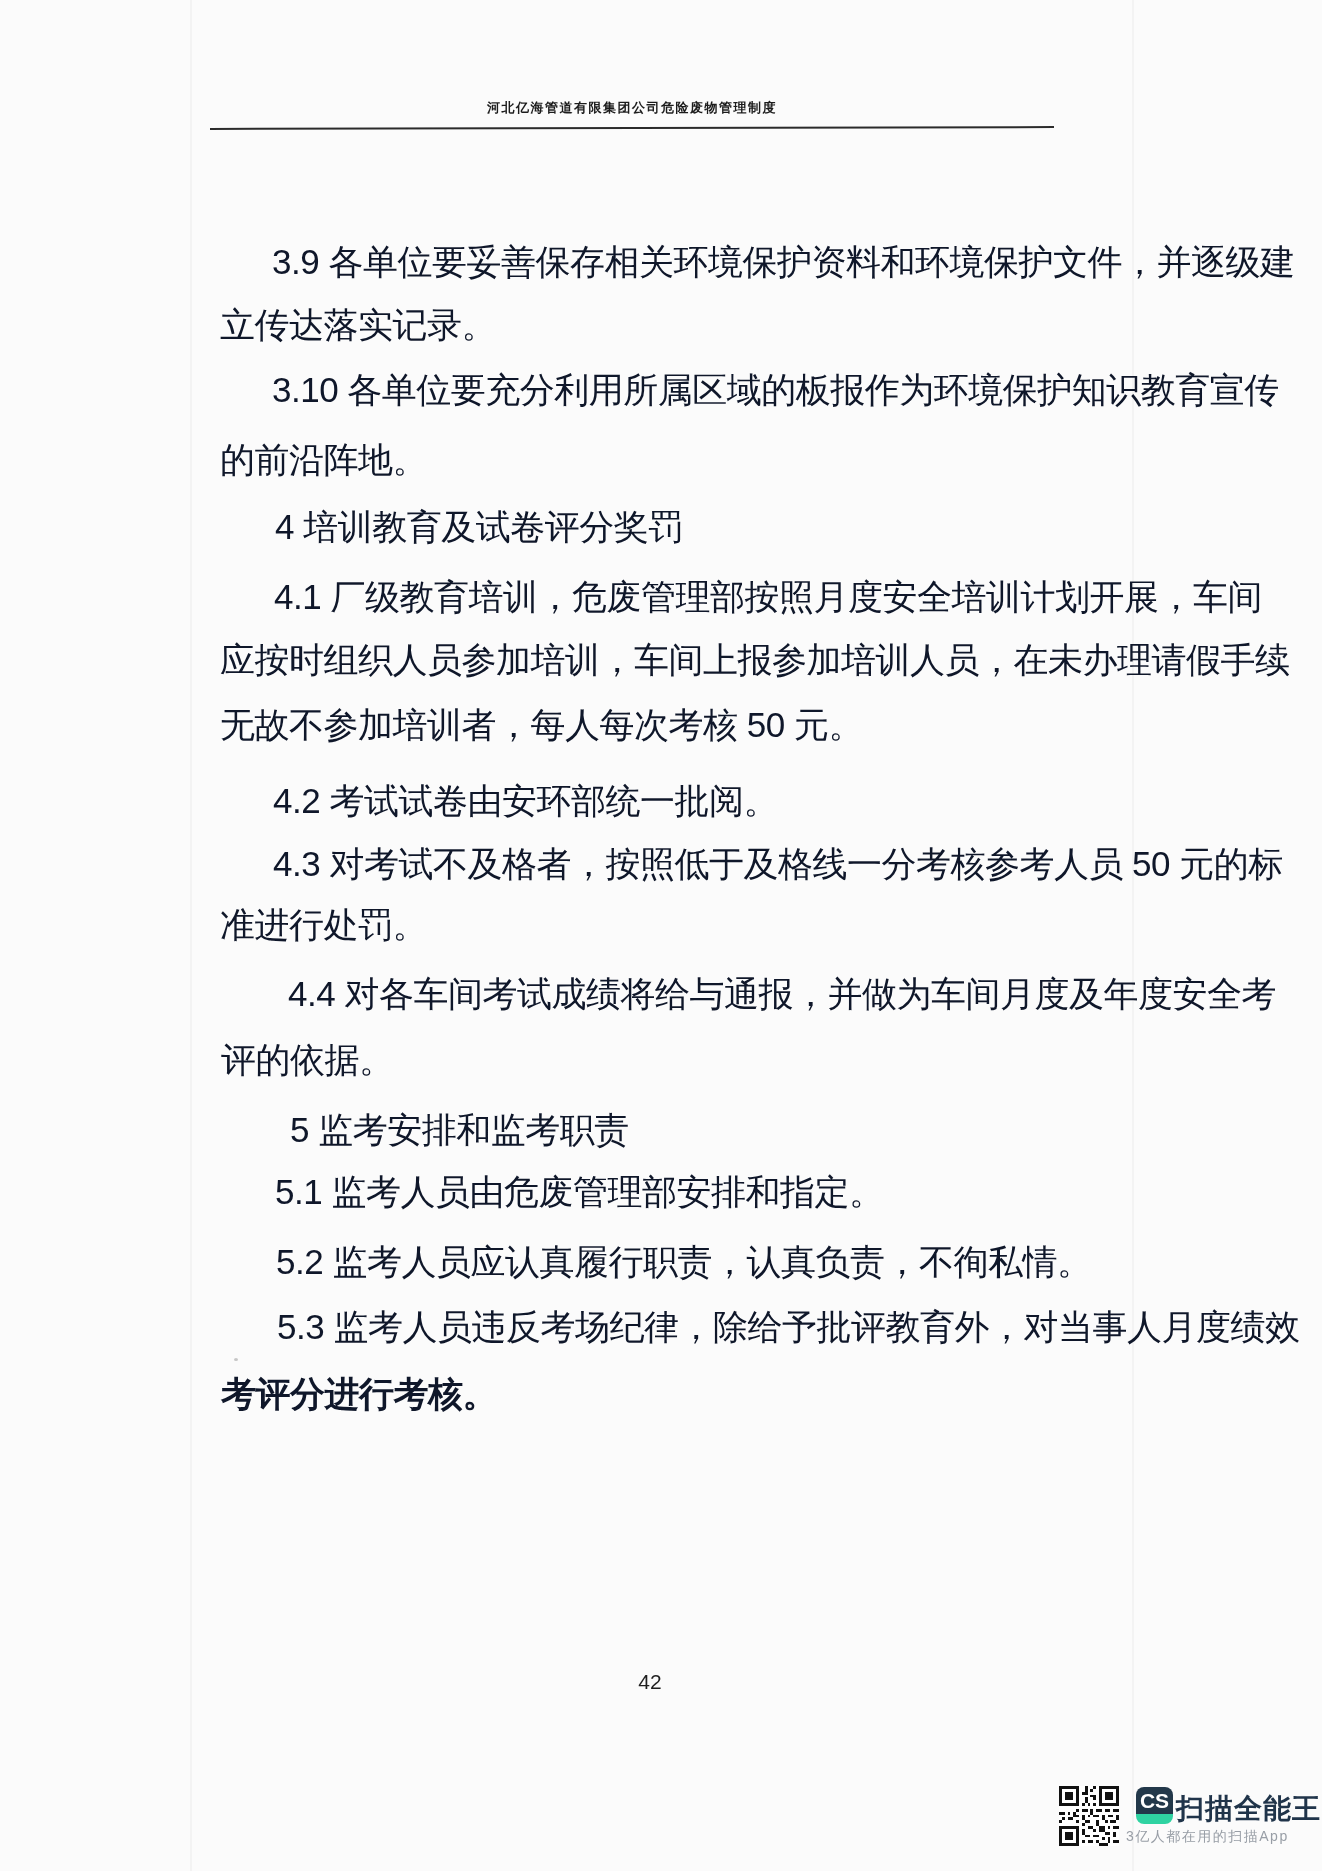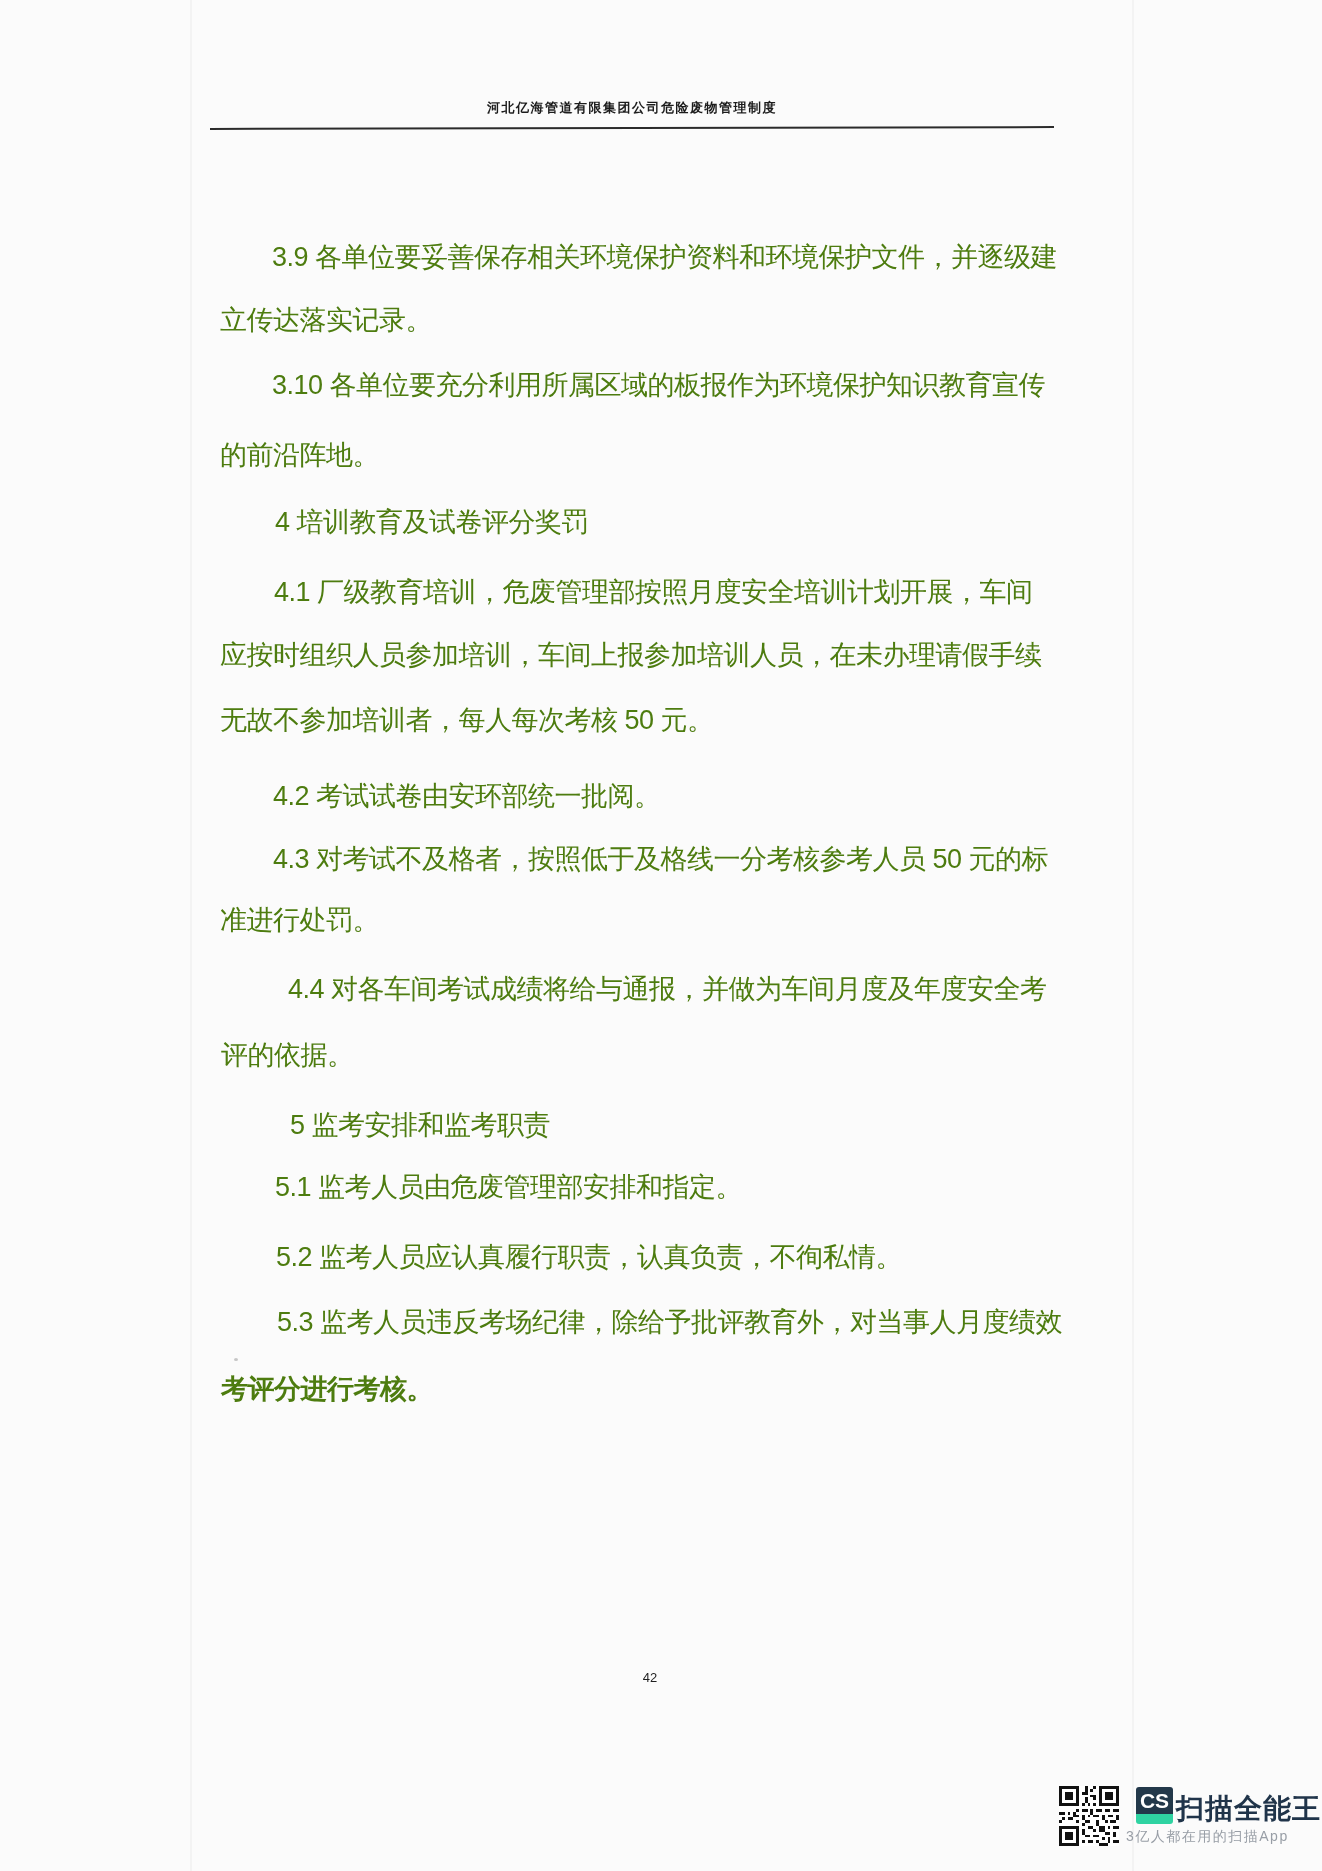--- a/index.html
+++ b/index.html
@@ -29,49 +29,49 @@
   }
   .header-rule{
     position:absolute;
     left:210px;top:127px;width:844px;height:2px;
     background:#2b2b2b;
     transform:rotate(-0.12deg);
   }
 
   .doc-line{
     position:absolute;
-    font-size:27px;
+    font-size:35px;
     letter-spacing:-0.5px;
     line-height:1.2;
-    color:#4d7c0f;
+    color:#0f172a;
     font-weight:500;
     white-space:nowrap;
   }
 
   .artifact-dot{
     position:absolute;left:234px;top:1358px;width:4px;height:3px;
     background:#b9b9b9;border-radius:50%;opacity:.8;
   }
 
   .page-number{
     position:absolute;
     left:600px;top:1670px;width:100px;
     text-align:center;
-    font-size:13px;
+    font-size:21px;
     font-weight:500;
     color:#1f1f1f;
   }
 
   
   .wm{position:absolute;left:1055px;top:1778px;width:250px;height:76px;}
   .wm-qr{position:absolute;left:4px;top:5px;width:60px;height:66px;}
   .wm-qr svg{width:100%;height:100%;}
   .wm-badge{
     position:absolute;left:81px;top:9px;width:37px;height:37px;
-    border-radius:3px;
+    border-radius:8px;
     background:linear-gradient(to bottom,#22384a 0%,#22384a 74%,#2fd3a2 74%,#2fd3a2 100%);
     color:#ffffff;
     font-size:21px;
     font-weight:bold;
     display:flex;align-items:center;justify-content:center;
     padding-bottom:9px;box-sizing:border-box;
     letter-spacing:0px;
   }
   .wm-appname{
     position:absolute;left:121px;top:12px;

